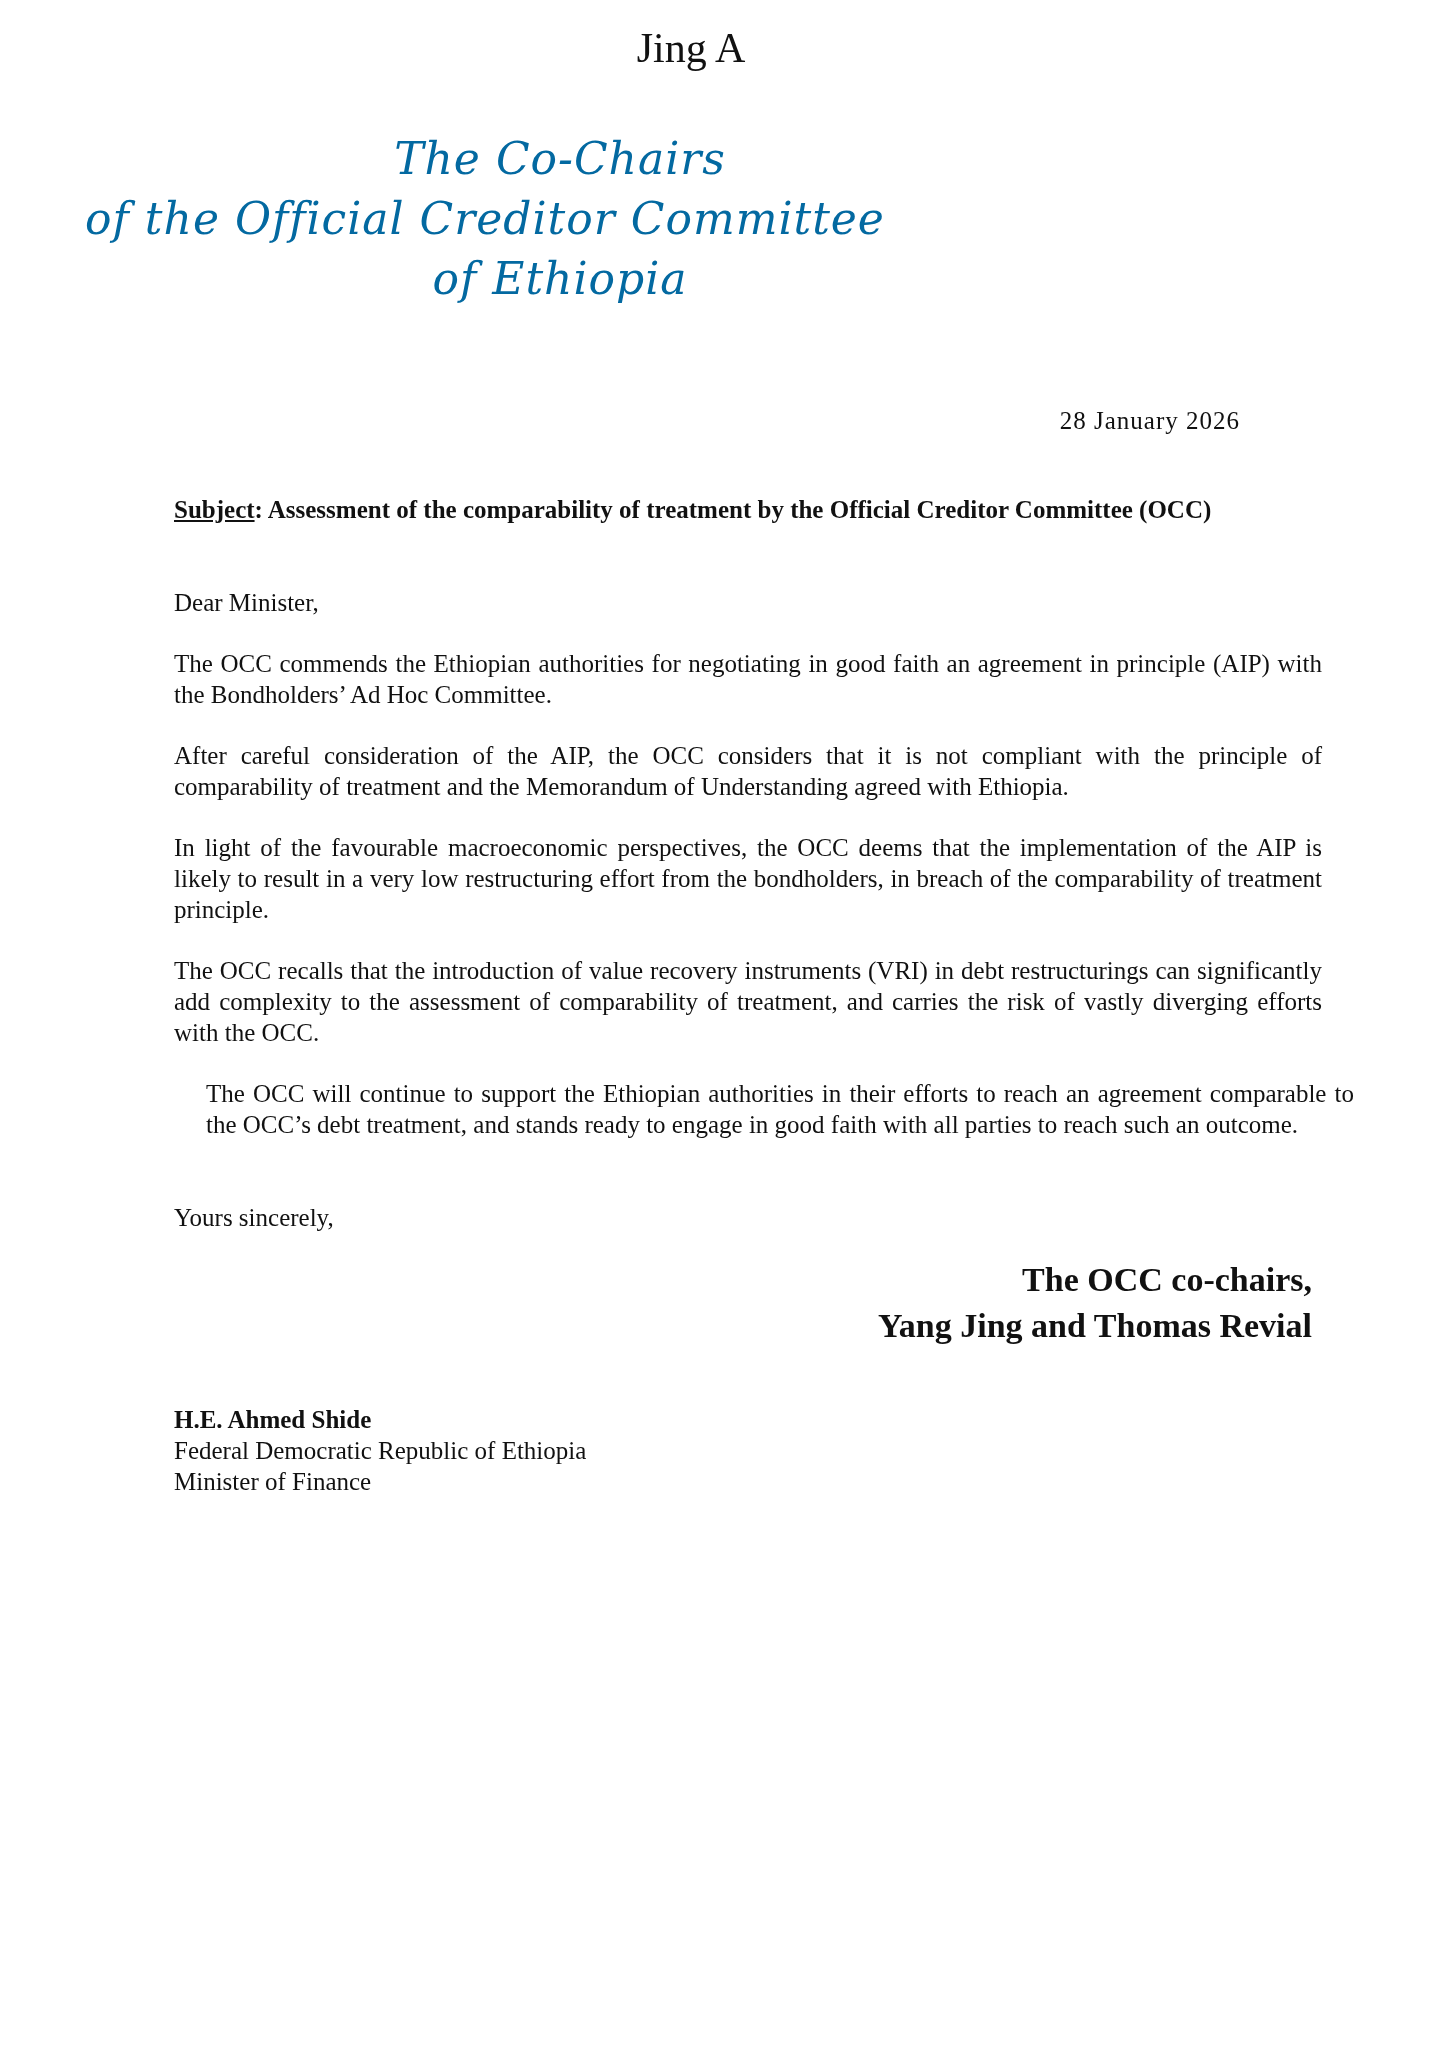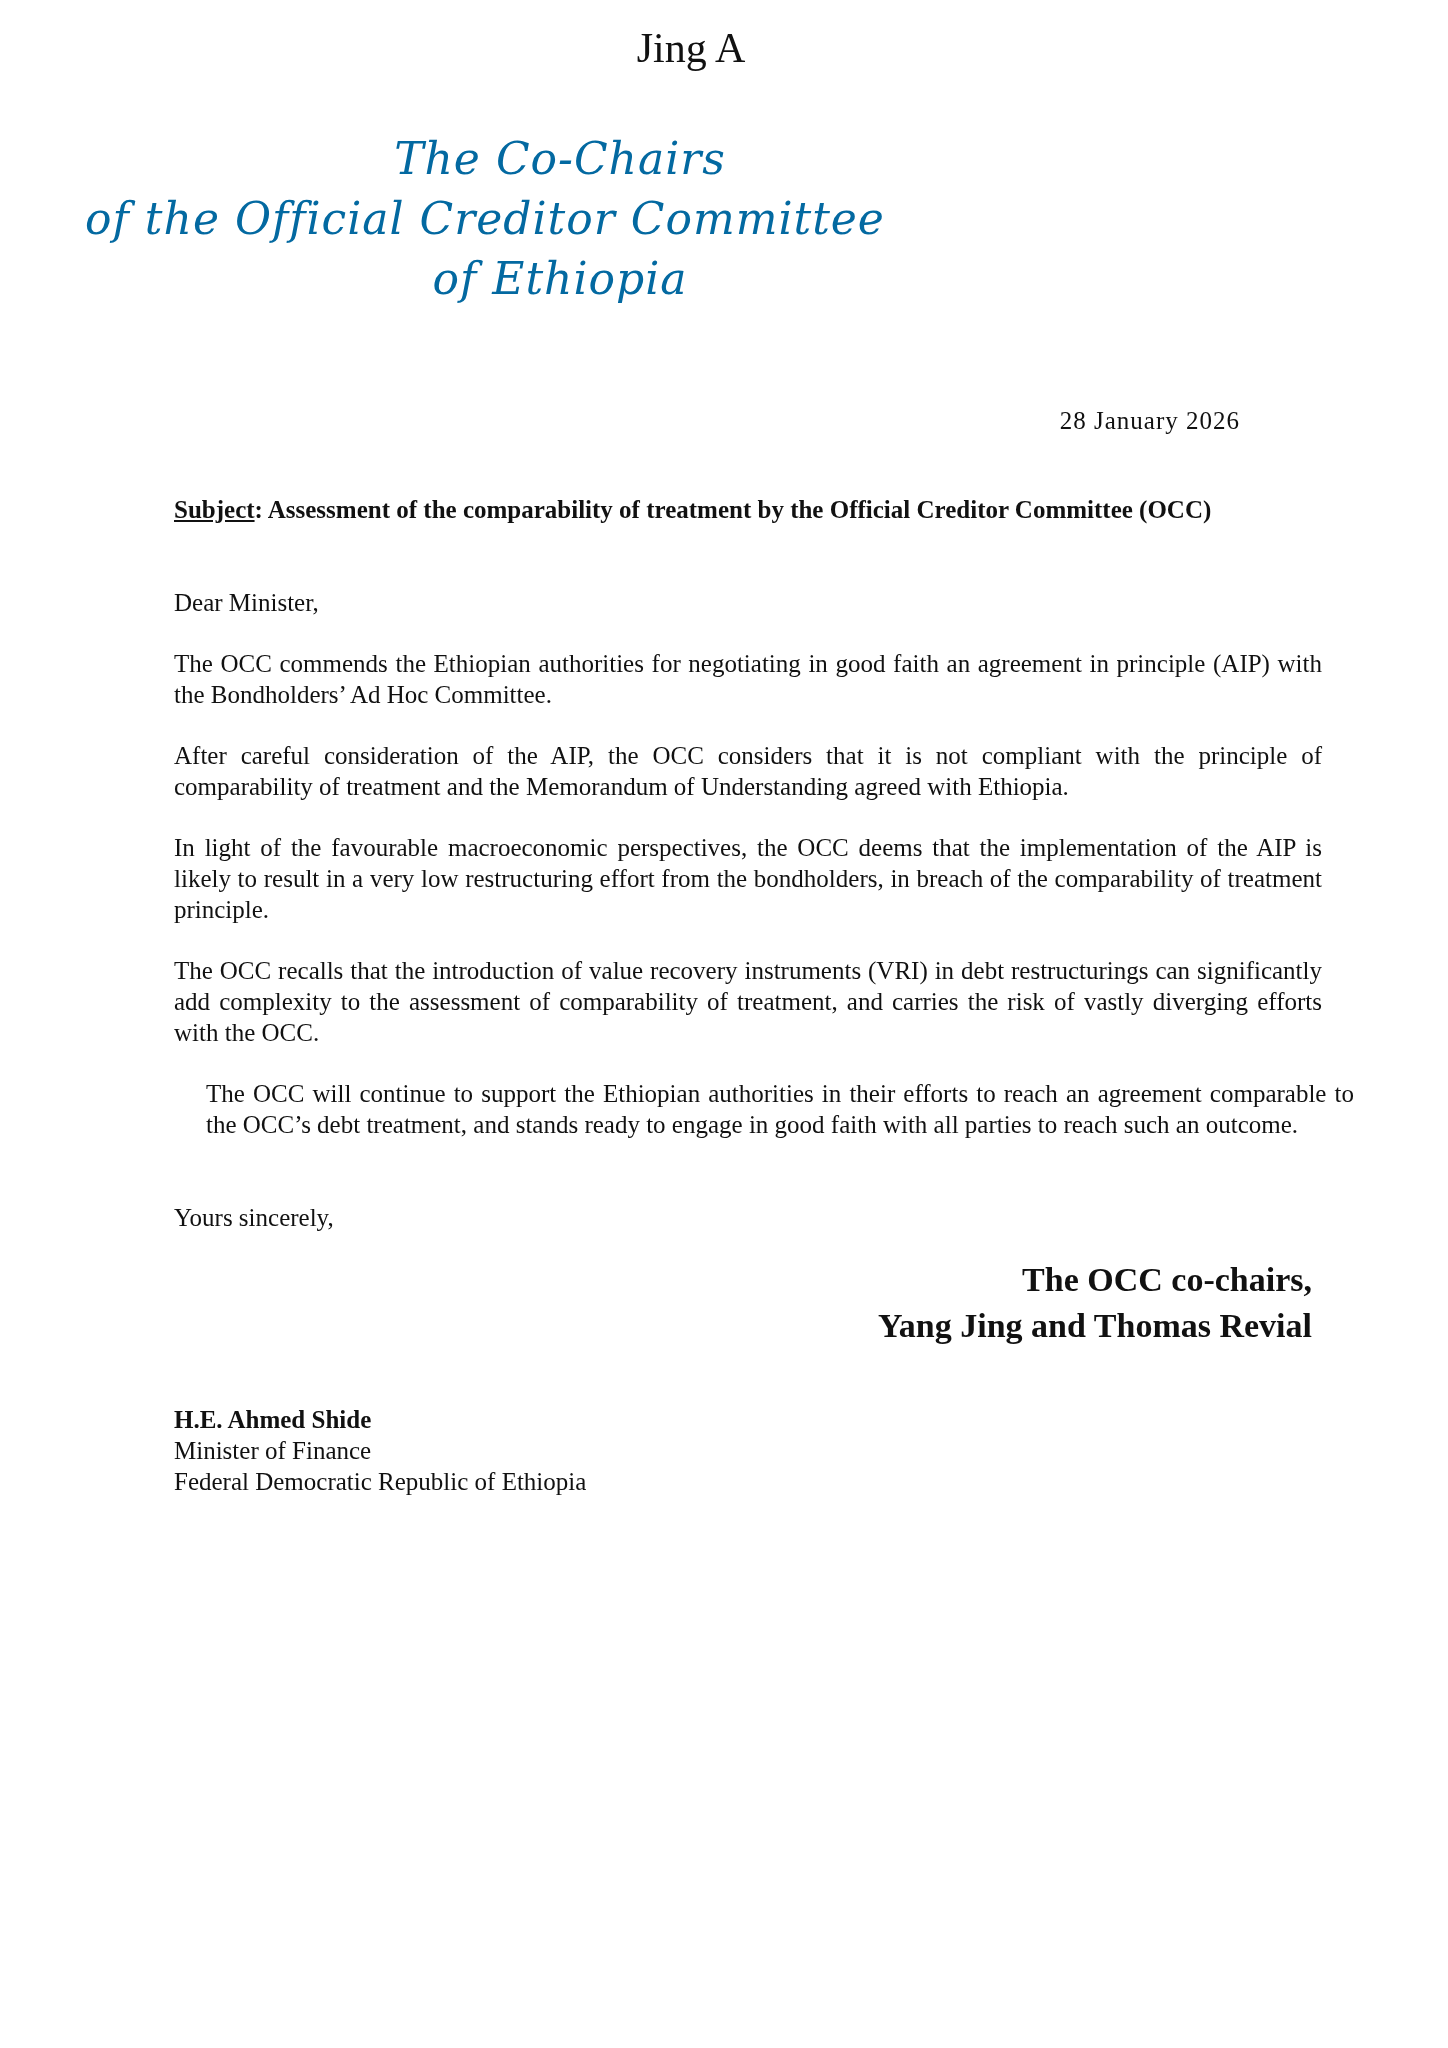--- a/index.html
+++ b/index.html
@@ -51,15 +51,15 @@
 <div id="p4" class="abs para">The OCC recalls that the introduction of value recovery instruments (VRI) in debt restructurings can significantly add complexity to the assessment of comparability of treatment, and carries the risk of vastly diverging efforts with the OCC.</div>
 <div id="p5" class="abs para">The OCC will continue to support the Ethiopian authorities in their efforts to reach an agreement comparable to the OCC’s debt treatment, and stands ready to engage in good faith with all parties to reach such an outcome.</div>
 
 <div id="closing" class="abs para">Yours sincerely,</div>
 
 <div id="sig1" class="abs sig">The OCC co-chairs,</div>
 <div id="sig2" class="abs sig">Yang Jing and Thomas Revial</div>
 
 <div id="addr" class="abs">
   <div class="name">H.E. Ahmed Shide</div>
+  <div>Federal Democratic Republic of Ethiopia</div>
   <div>Minister of Finance</div>
-  <div>Federal Democratic Republic of Ethiopia</div>
 </div>
 
 </body></html>

